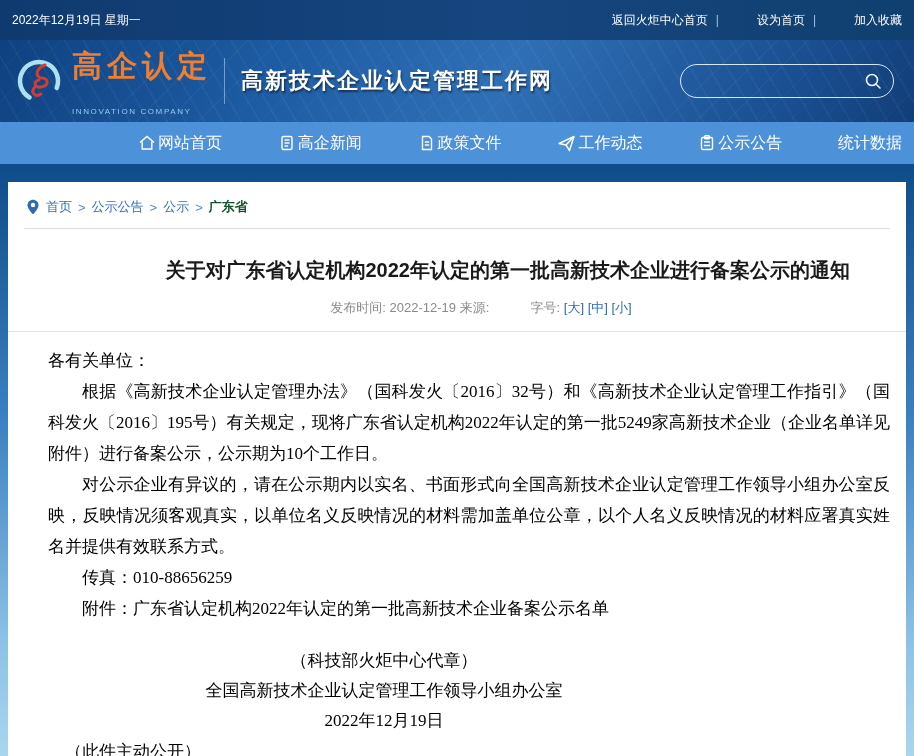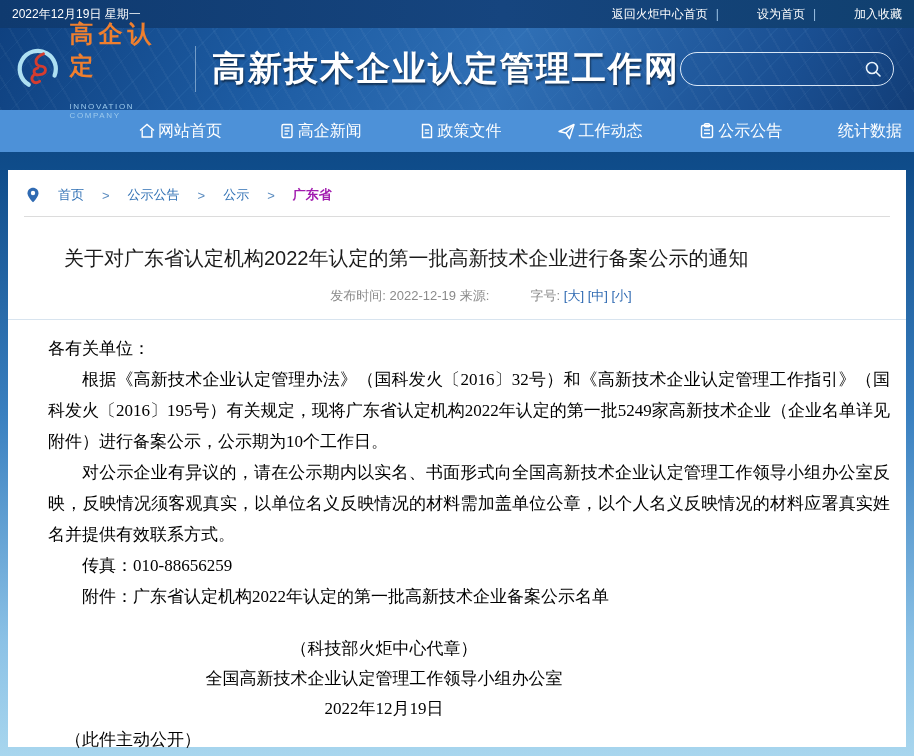--- a/index.html
+++ b/index.html
@@ -4,45 +4,45 @@
 <style>
   * { box-sizing: border-box; margin: 0; padding: 0; }
   html, body { width: 914px; height: 756px; overflow: hidden; }
   body {
     font-family: "Liberation Sans", "DejaVu Sans", sans-serif;
     background: linear-gradient(180deg, #0e3a70 0%, #0f4c8a 22%, #3a80c0 55%, #8cc2e6 85%, #a8d6ee 100%);
   }
 
   
   .topbar {
-    height: 28px; display: flex; justify-content: space-between; align-items: center;
+    height: 40px; display: flex; justify-content: space-between; align-items: center;
     padding: 0 12px; color: #ffffff; font-size: 12px;
     background: linear-gradient(90deg, #0f3a6f 0%, #16457f 55%, #10406f 100%);
   }
   .topbar a { color: #ffffff; text-decoration: none; cursor: pointer; margin-left: 30px; }
   .topbar .sep { margin: 0 8px; color: #9cc2e6; }
 
   
   .header {
     height: 82px; display: flex; align-items: center; padding: 0 14px;
     background:
       repeating-linear-gradient(60deg, rgba(255,255,255,0.035) 0 2px, rgba(255,255,255,0) 2px 16px),
       repeating-linear-gradient(-45deg, rgba(120,190,240,0.06) 0 1px, rgba(0,0,0,0) 1px 22px),
       linear-gradient(115deg, #0f4180 0%, #1d5ca3 30%, #2f6fb5 55%, #1a4f92 85%, #123e78 100%);
   }
   .logo { display: flex; align-items: center; cursor: pointer; }
   .logo-icon { margin-right: 8px; }
   .logo-title {
-    color: #ef7f2e; font-size: 24px; font-weight: bold; letter-spacing: 5px;
+    color: #ef7f2e; font-size: 30px; font-weight: bold; letter-spacing: 5px;
     font-family: "Liberation Serif", serif;
   }
   .logo-subtitle { color: #9cc9ec; font-size: 8px; letter-spacing: 1.6px; margin-top: 20px; }
   .logo-divider { width: 1px; height: 46px; background: rgba(205,228,246,0.5); margin: 0 16px 0 12px; }
   .site-title {
-    flex: 1; color: #ffffff; font-size: 34px; font-weight: bold; letter-spacing: 2px;
+    flex: 1; color: #ffffff; font-size: 22px; font-weight: bold; letter-spacing: 2px;
     font-family: "Liberation Serif", "DejaVu Serif", serif;
     text-shadow: 1px 2px 2px rgba(0,0,0,0.5);
     white-space: nowrap;
   }
   .search {
     width: 214px; height: 34px; border: 1px solid rgba(235,245,255,0.9); border-radius: 17px;
     display: flex; align-items: center; padding: 0 10px 0 14px; background: transparent;
     margin-right: 6px;
   }
   .search input {
@@ -58,31 +58,31 @@
   }
   .nav-item {
     display: flex; align-items: center; gap: 2px; color: #ffffff; font-size: 16px;
     cursor: pointer; white-space: nowrap; padding: 0 8px;
   }
 
   
   .content { margin: 18px 8px 0; background: #ffffff; height: 577px; position: relative; }
 
   .breadcrumb {
-    display: flex; align-items: center; gap: 18px;
+    display: flex; align-items: center; gap: 6px;
     padding: 16px 0 10px 18px; font-size: 13px; color: #3272b5;
   }
   .breadcrumb a { color: #3272b5; text-decoration: none; cursor: pointer; }
-  .breadcrumb .crumb-last { color: #a21caf; font-weight: bold; }
+  .breadcrumb .crumb-last { color: #14532d; font-weight: bold; }
   .breadcrumb .bsep { color: #5b8cc0; }
 
   .rule1 { border: none; border-top: 1px solid #dcdcdc; margin: 2px 16px 0; }
 
   .article-title {
-    text-align: left; font-size: 20px; font-weight: normal; color: #1a1a1a;
+    text-align: right; font-size: 20px; font-weight: bold; color: #1a1a1a;
     margin: 28px 56px 0; line-height: 27px;
   }
   .article-meta { text-align: center; margin-top: 15px; font-size: 13px; color: #8a8a8a; margin-left: 48px; }
   .article-meta .gap { display: inline-block; width: 34px; }
   .article-meta .blue { color: #2f6ab2; cursor: pointer; }
   .rule2 { border: none; border-top: 1px solid #d8e4ef; margin: 14px 0 0; }
 
   .article-body {
     font-family: "Liberation Serif", "DejaVu Serif", serif;
     font-size: 17px; color: #000000; line-height: 31px;

